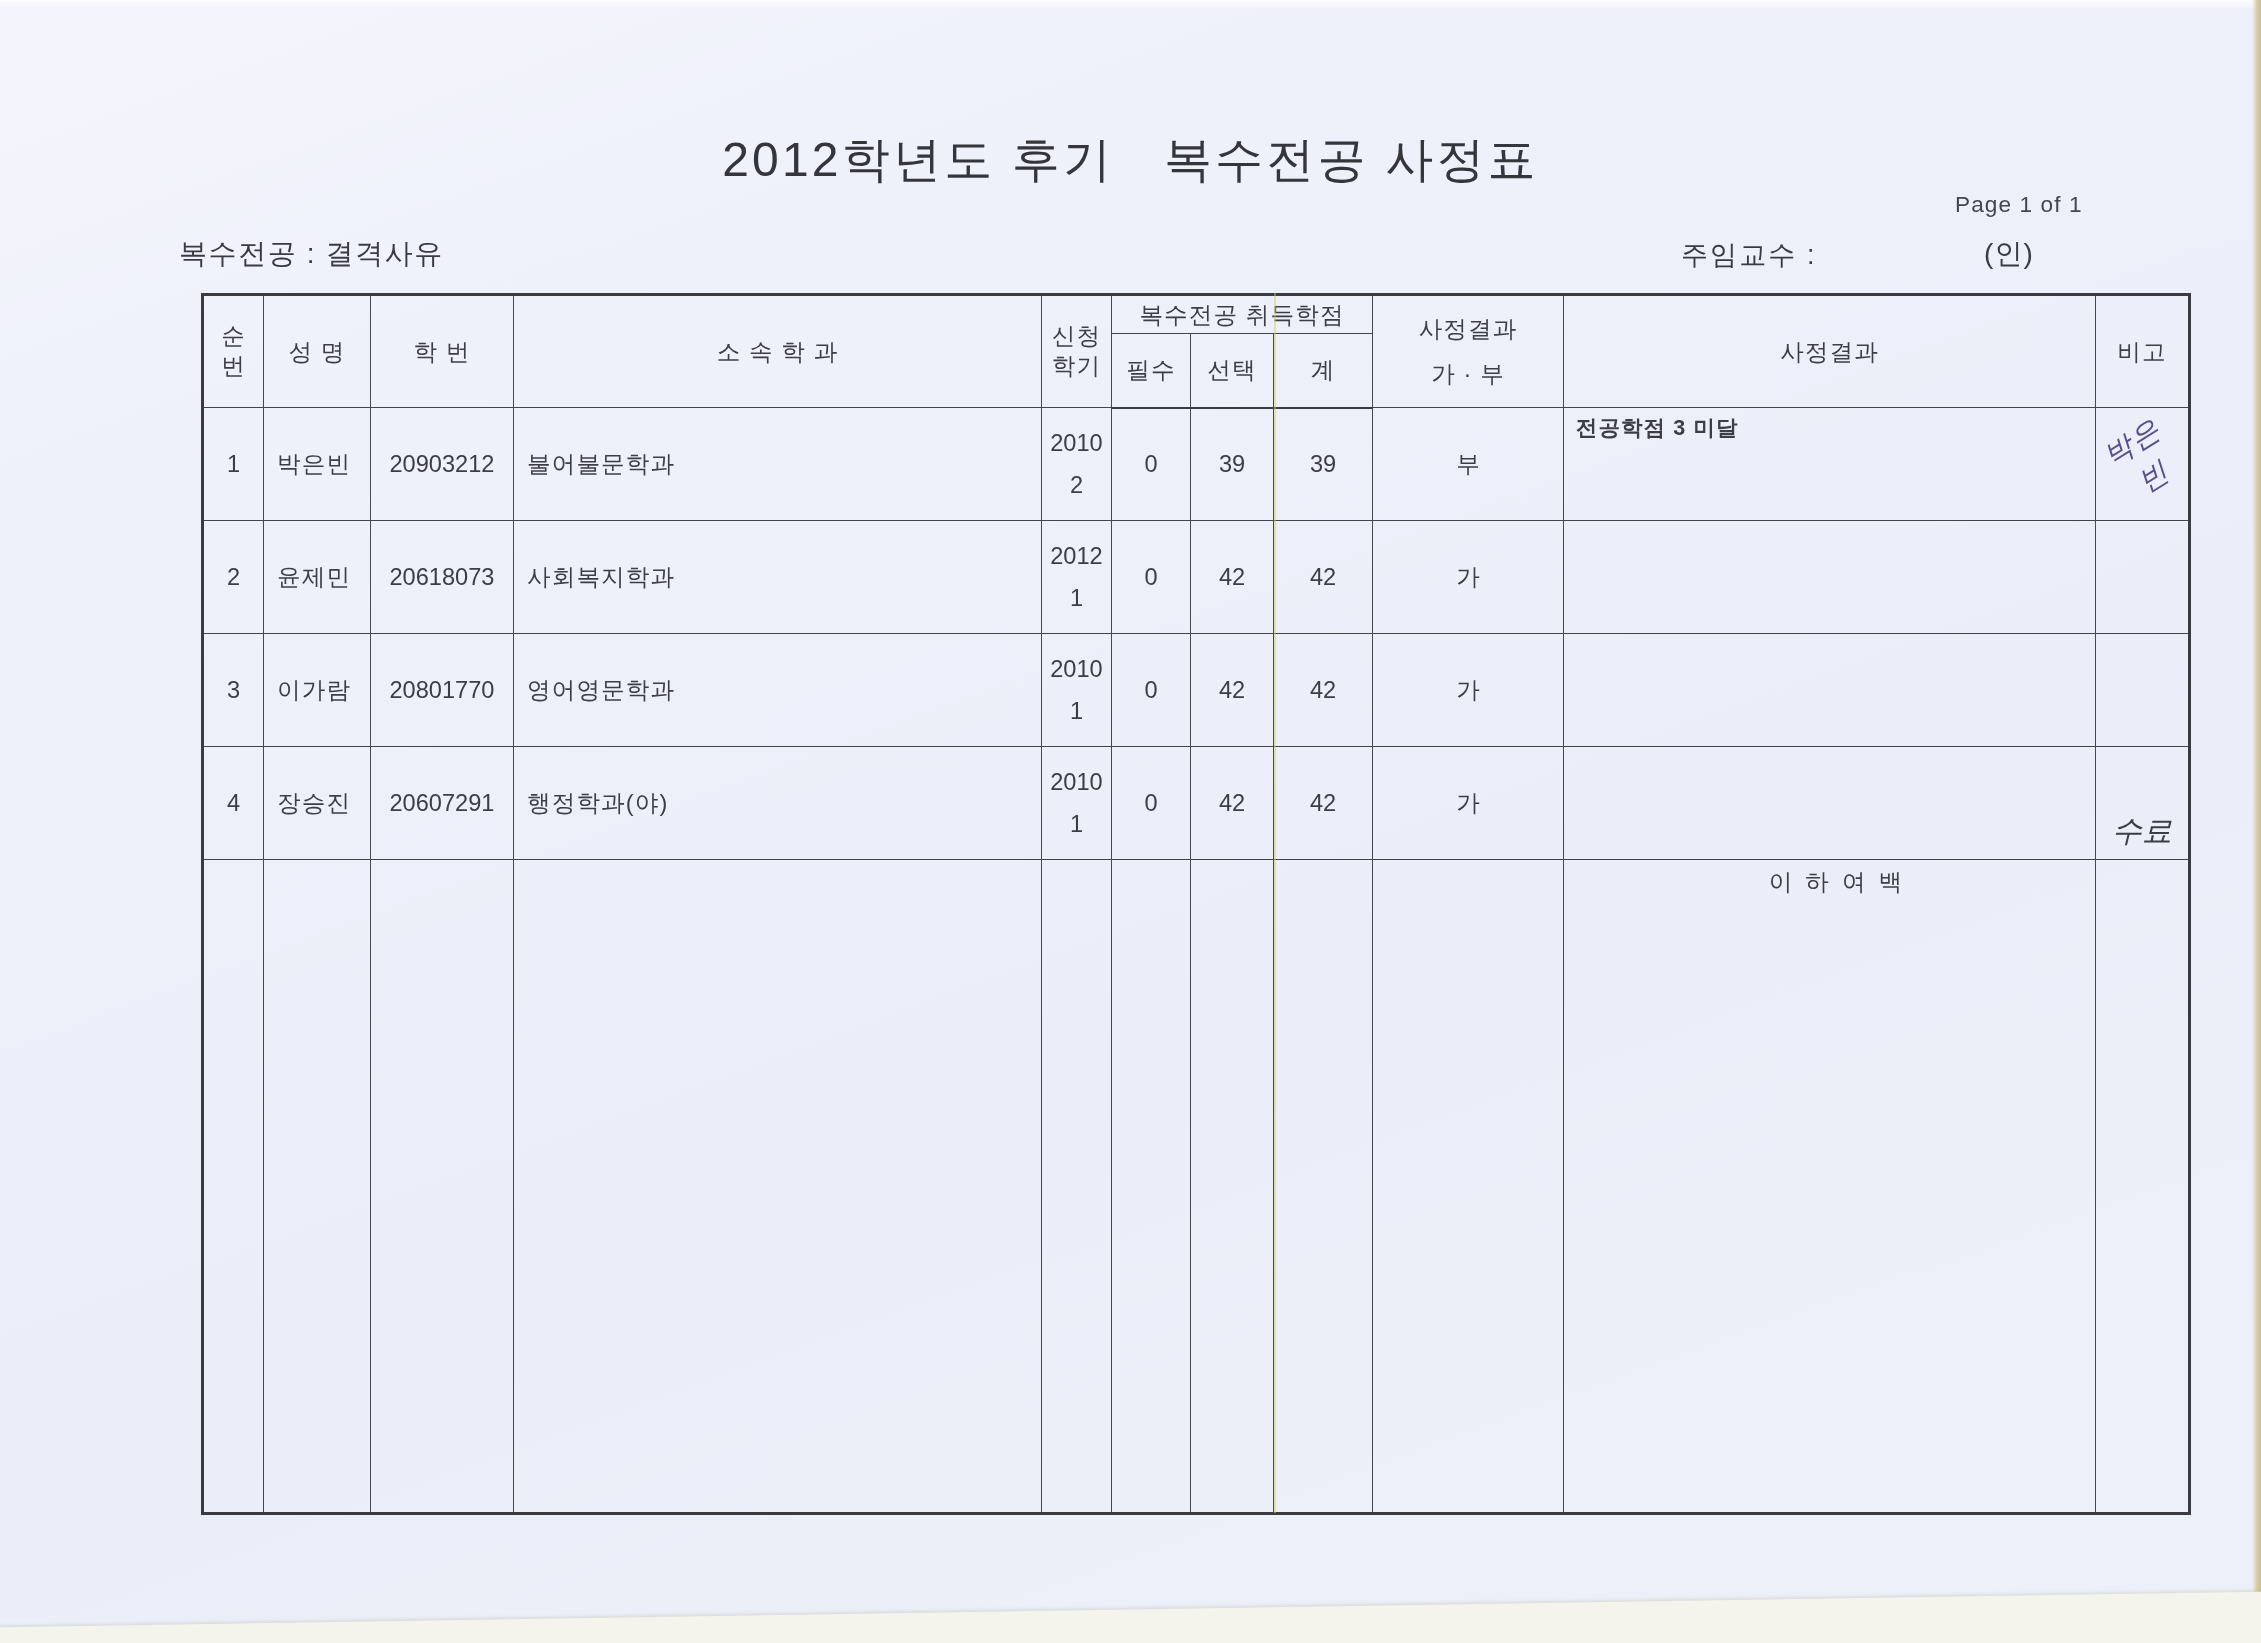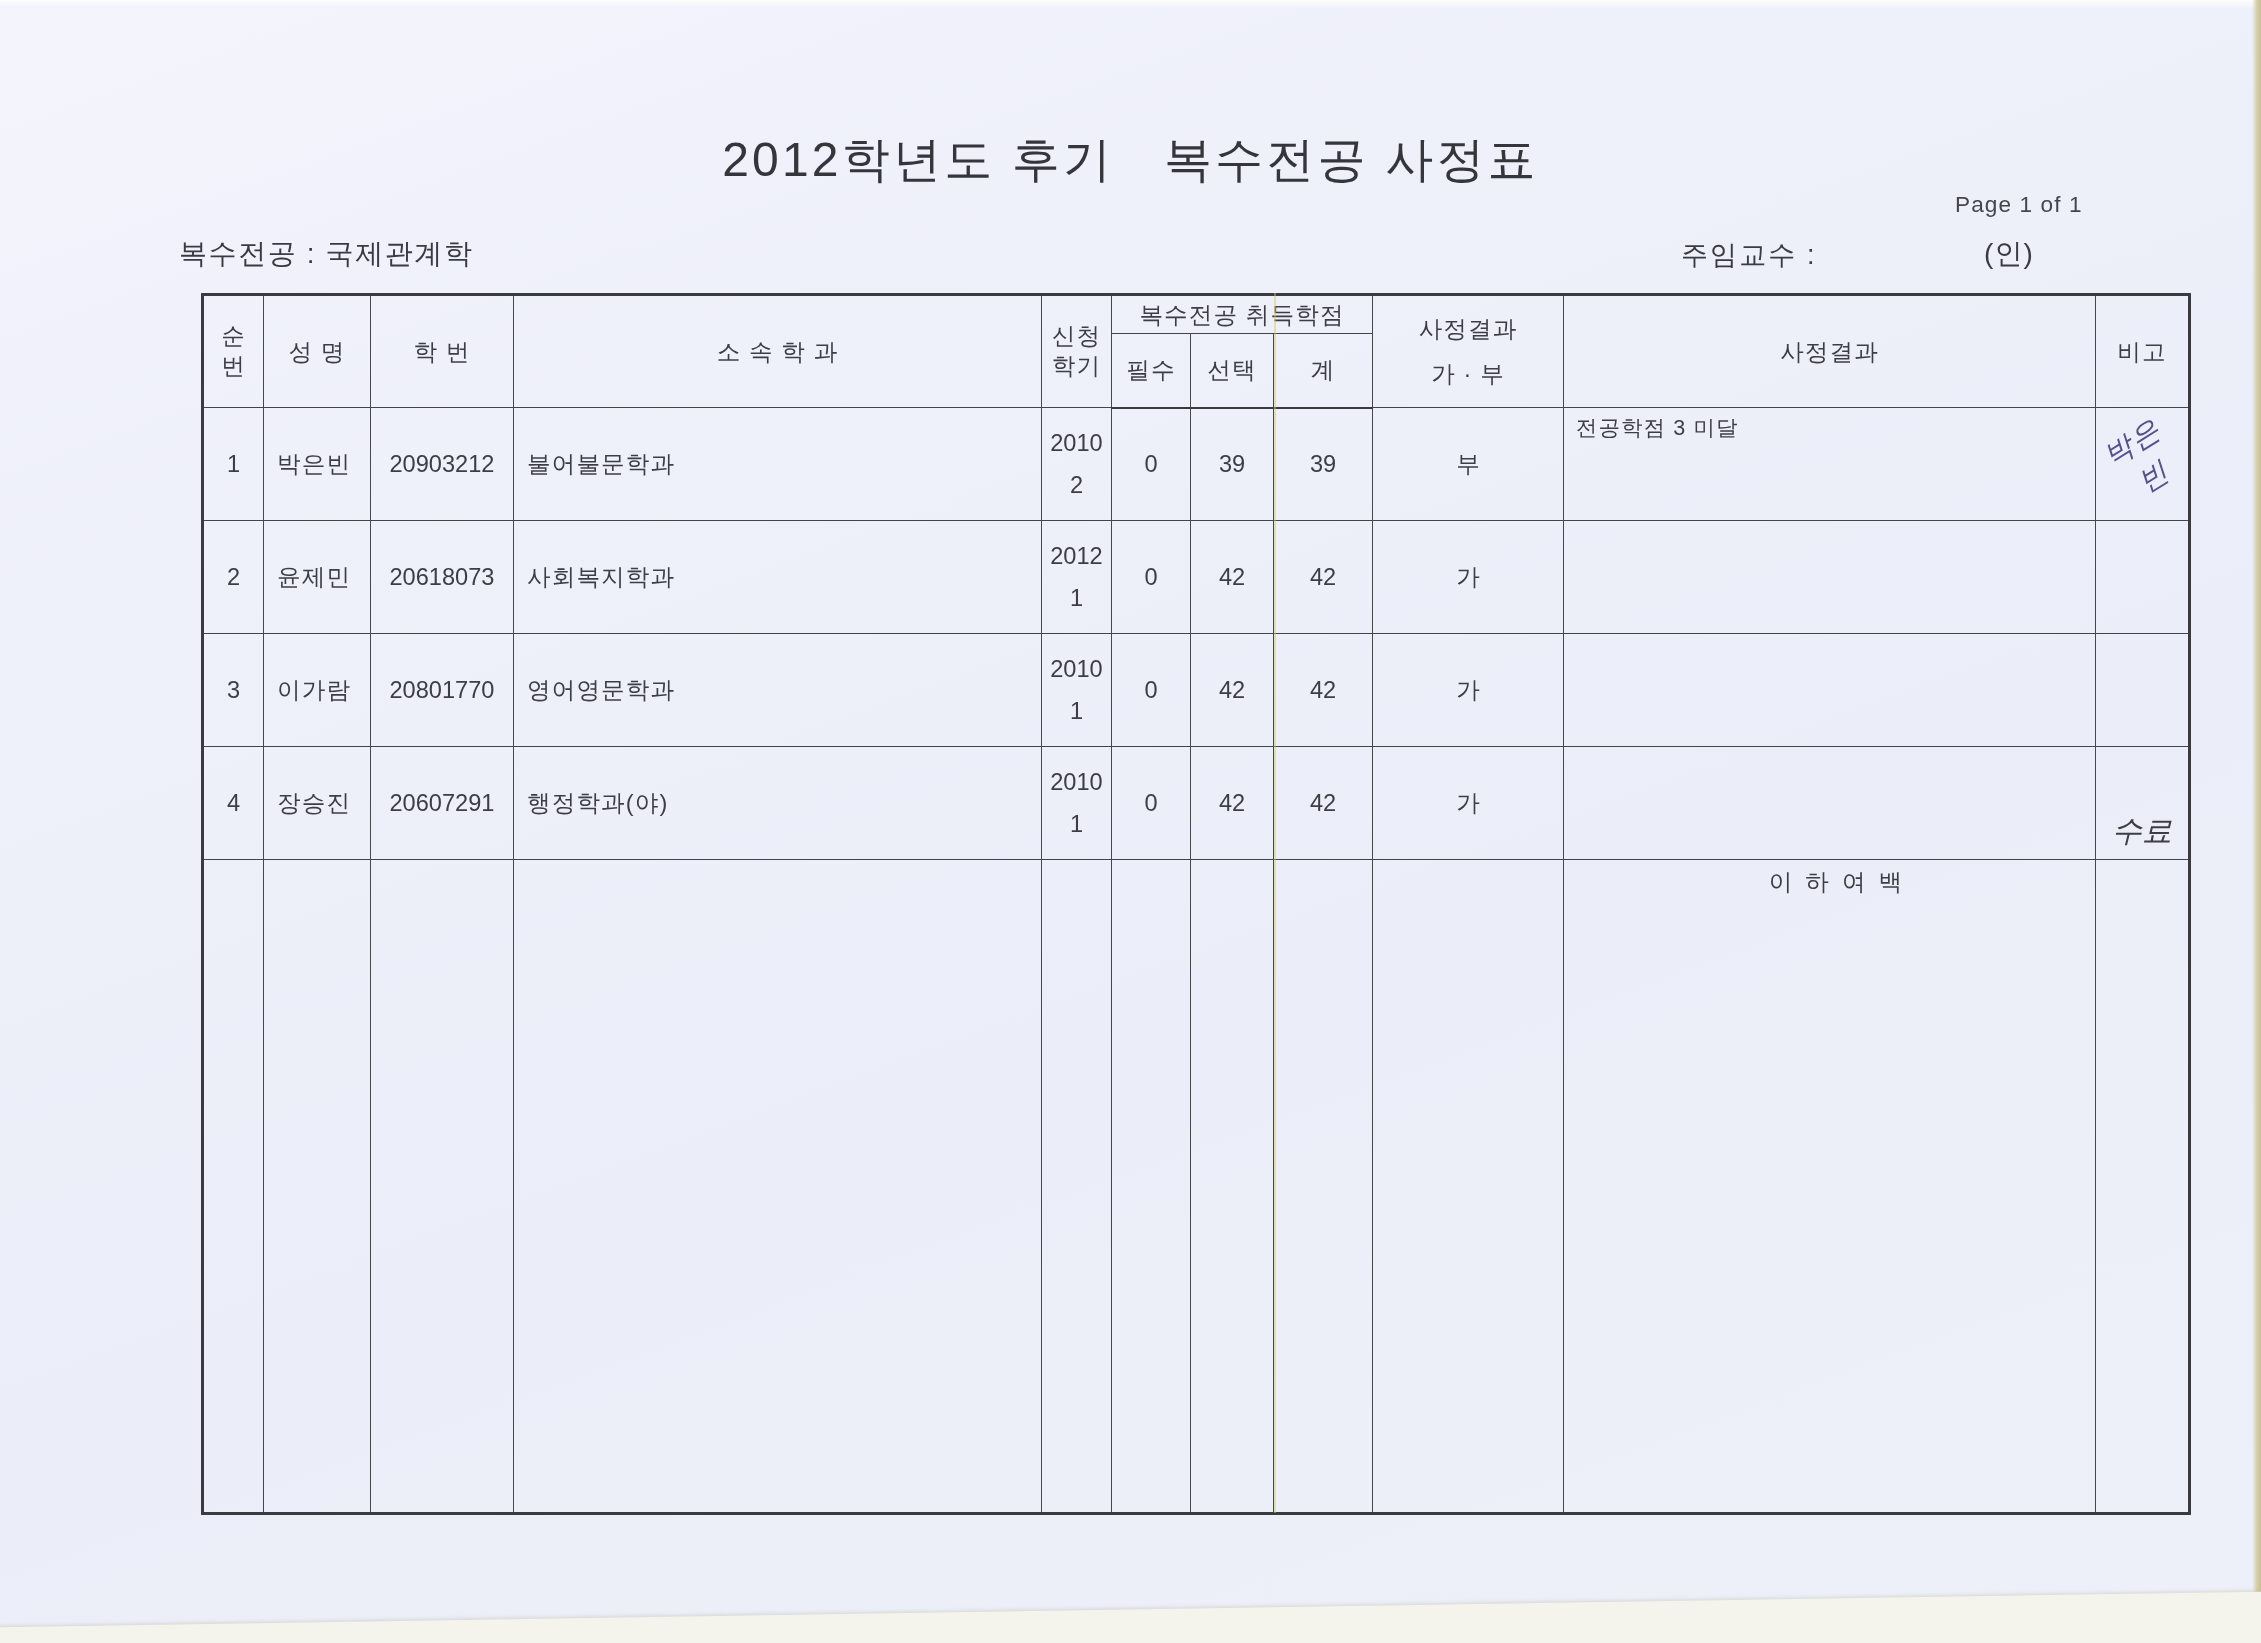--- a/index.html
+++ b/index.html
@@ -48,21 +48,21 @@
   .sheet thead th{letter-spacing:1.1px;}
   .th-pre{white-space:pre-line;line-height:1.25;}
   .th-result{white-space:pre-line;line-height:1.9;}
   tr.head-top{height:39px;}
   tr.head-bot{height:74px;}
   tr.head-bot th{border-bottom:2.1px solid #3a3a40;}
   tr.data-row{height:113px;}
   tr.filler-row{height:654px;}
   td.c-name,.sheet td.c-dept{text-align:left;padding-left:13px;letter-spacing:1.1px;}
   td.c-term{line-height:1.8;white-space:pre-line;}
-  td.c-reason{text-align:left;vertical-align:top;padding:5.4px 0 0 11.8px;font-size:21.5px;letter-spacing:1.1px;}
+  td.c-reason{text-align:left;vertical-align:top;padding:5.4px 0 0 11.8px;font-size:21.5px;letter-spacing:1.1px;font-weight:bold;}
   td.c-note{position:relative;}
   td.c-note-bottom{vertical-align:bottom;padding-bottom:7.5px;font-size:30px;font-style:italic;}
   .signature{
     position:absolute;top:11.8px;left:3.2px;display:inline-block;
     transform:rotate(-32deg);
     font-size:29px;font-style:italic;letter-spacing:1.6px;color:#55518c;
   }
   .filler-row td{vertical-align:top;text-align:center;}
   .filler-reason{display:inline-block;padding:6.4px 0 0 15px;font-size:23.6px;letter-spacing:3.2px;color:#3d3d45;}
 </style>
@@ -70,21 +70,21 @@
 <body>
 
 <div class="page">
 
   <div class="top-edge"></div>
   <div class="right-edge"></div>
   <div class="bottom-edge"></div>
 
   <div class="title">2012학년도 후기   복수전공 사정표</div>
   <div class="page-indicator">Page 1 of 1</div>
-  <div class="major-label">복수전공 : 국제관계학</div>
+  <div class="major-label">복수전공 : 결격사유</div>
   <div class="prof-label">주임교수 :</div>
   <div class="seal-label">(인)</div>
 
   <table class="sheet">
     <colgroup>
       <col style="width:61px">
         <col style="width:107px">
         <col style="width:143px">
       <col style="width:528px">
         <col style="width:70px">

